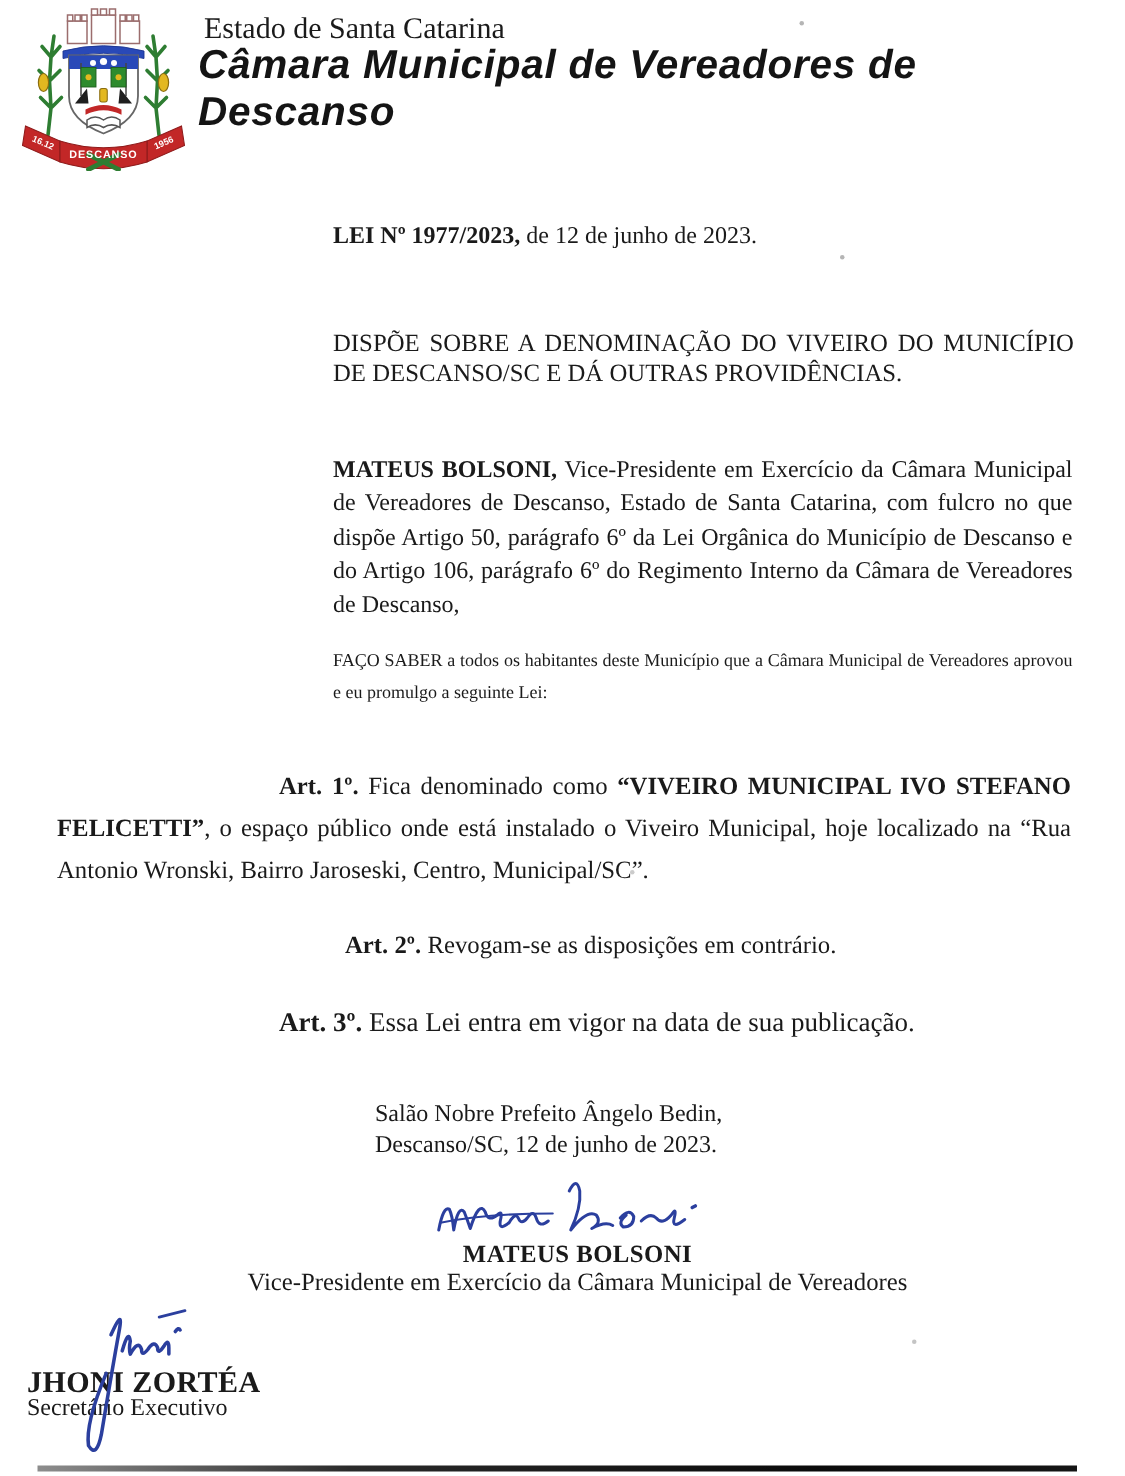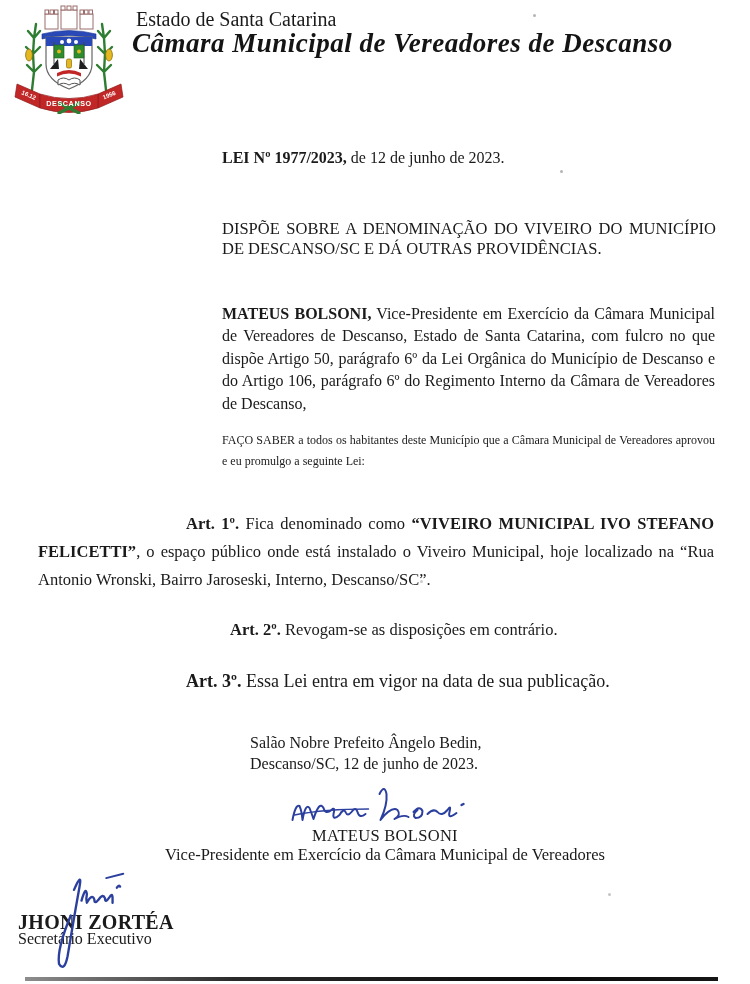--- a/index.html
+++ b/index.html
@@ -5,39 +5,39 @@
   * { margin: 0; padding: 0; box-sizing: border-box; }
   html, body { width: 750px; height: 984px; background: #ffffff; }
   body { font-family: "Liberation Serif", serif; color: #1a1a1a; overflow: hidden; }
   .page { position: relative; width: 750px; height: 984px; background: #fff; }
   .abs { position: absolute; }
 
   
   .state-line { left: 136px; top: 8px; font-size: 20px; }
   .script-title {
     left: 132px; top: 28px; width: 600px;
-    font-family: Liberation Serif, serif; font-style: italic; font-weight: bold;
+    font-family: Liberation Sans, sans-serif; font-style: italic; font-weight: bold;
     font-size: 27px; letter-spacing: 0.5px; color: #141414;
   }
   .hall-line { left: 135px; top: 80px; font-size: 15.5px; letter-spacing: 0.4px; }
 
   
   .lei-line { left: 222px; top: 149px; font-size: 16px; }
   .b { font-weight: bold; }
   .summary-block { left: 222px; top: 219px; width: 494px; font-size: 16.5px; line-height: 20px; text-align: justify; }
   .preamble-block { left: 222px; top: 303px; width: 493px; font-size: 16px; line-height: 22.4px; text-align: justify; }
   .enacting-block { left: 222px; top: 430px; width: 493px; font-size: 12px; line-height: 21px; text-align: justify; }
   .art1-block { left: 38px; top: 510px; width: 676px; font-size: 16.5px; line-height: 28px; text-align: justify; text-indent: 148px; }
   .art2-line { left: 186px; top: 620px; font-size: 16.5px; margin-left: 44px; }
   .art3-line { left: 186px; top: 671px; font-size: 18px; }
   .closing-block { left: 250px; top: 733px; font-size: 16px; line-height: 20.5px; }
 
   
   .sig1-svg { left: 282px; top: 779px; }
-  .sig1-name { left: 150px; top: 826px; width: 470px; text-align: center; font-size: 16.5px; font-weight: normal; letter-spacing: 0.3px; }
+  .sig1-name { left: 150px; top: 826px; width: 470px; text-align: center; font-size: 16.5px; font-weight: bold; letter-spacing: 0.3px; }
   .sig1-role { left: 40px; top: 845px; width: 690px; text-align: center; font-size: 16.5px; }
   .sig2-svg { left: 44px; top: 866px; }
   .sig2-name { left: 18px; top: 911px; font-size: 20px; font-weight: bold; letter-spacing: 0.3px; }
   .sig2-role { left: 18px; top: 930px; font-size: 16px; }
 
   
   .scan-band { left: 25px; top: 977px; width: 693px; height: 4px;
     background: linear-gradient(to right, #8d8d8d, #2a2a2a 30%, #0a0a0a 75%, #151515); }
   .speck { width: 3px; height: 3px; border-radius: 50%; background: #b5b5b5; }
 </style>
@@ -111,21 +111,21 @@
   <div class="abs script-title">Câmara Municipal de Vereadores de Descanso</div>
 
   <div class="abs lei-line"><span class="b">LEI Nº 1977/2023,</span><span> de 12 de junho de 2023.</span></div>
 
   <div class="abs summary-block">DISPÕE SOBRE A DENOMINAÇÃO DO VIVEIRO DO MUNICÍPIO DE DESCANSO/SC E DÁ OUTRAS PROVIDÊNCIAS.</div>
 
   <div class="abs preamble-block"><span class="b">MATEUS BOLSONI,</span><span> Vice-Presidente em Exercício da Câmara Municipal de Vereadores de Descanso, Estado de Santa Catarina, com fulcro no que dispõe Artigo 50, parágrafo 6º da Lei Orgânica do Município de Descanso e do Artigo 106, parágrafo 6º do Regimento Interno da Câmara de Vereadores de Descanso,</span></div>
 
   <div class="abs enacting-block">FAÇO SABER a todos os habitantes deste Município que a Câmara Municipal de Vereadores aprovou e eu promulgo a seguinte Lei:</div>
 
-  <div class="abs art1-block"><span class="b">Art. 1º.</span><span> Fica denominado como </span><span class="b">“VIVEIRO MUNICIPAL IVO STEFANO FELICETTI”</span><span>, o espaço público onde está instalado o Viveiro Municipal, hoje localizado na “Rua Antonio Wronski, Bairro Jaroseski, Interno, Descanso/SC”.</span></div>
+  <div class="abs art1-block"><span class="b">Art. 1º.</span><span> Fica denominado como </span><span class="b">“VIVEIRO MUNICIPAL IVO STEFANO FELICETTI”</span><span>, o espaço público onde está instalado o Viveiro Municipal, hoje localizado na “Rua Antonio Wronski, Bairro Jaroseski, Centro, Municipal/SC”.</span></div>
 
   <div class="abs art2-line"><span class="b">Art. 2º.</span><span> Revogam-se as disposições em contrário.</span></div>
 
   <div class="abs art3-line"><span class="b">Art. 3º.</span><span> Essa Lei entra em vigor na data de sua publicação.</span></div>
 
   <div class="abs closing-block">
     <div>Salão Nobre Prefeito Ângelo Bedin,</div>
     <div>Descanso/SC, 12 de junho de 2023.</div>
   </div>
 

